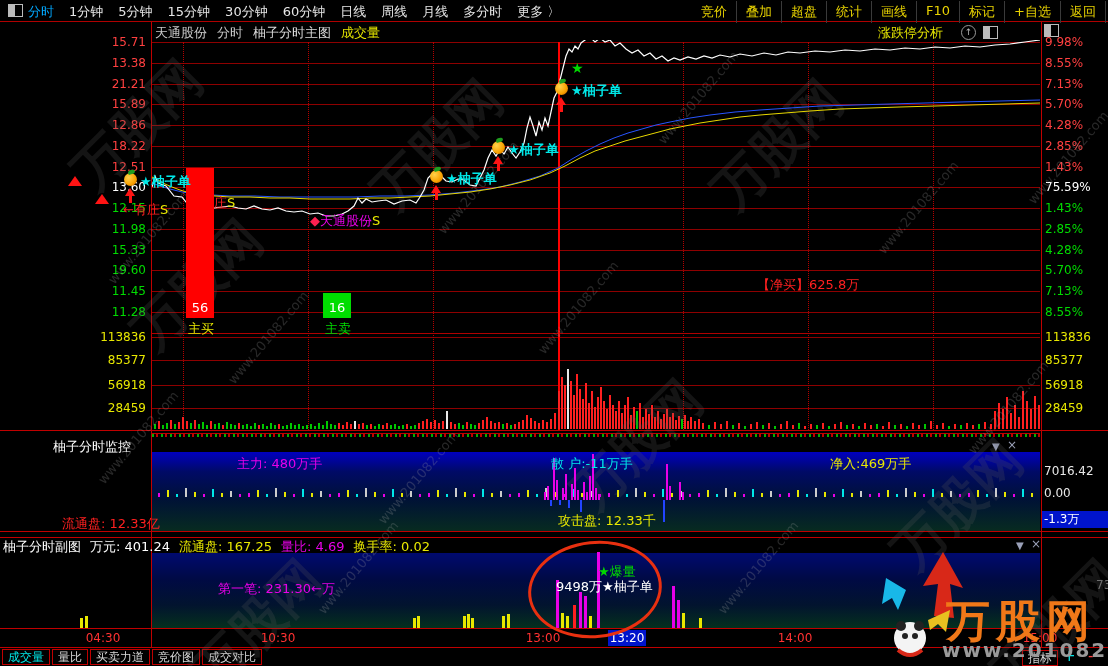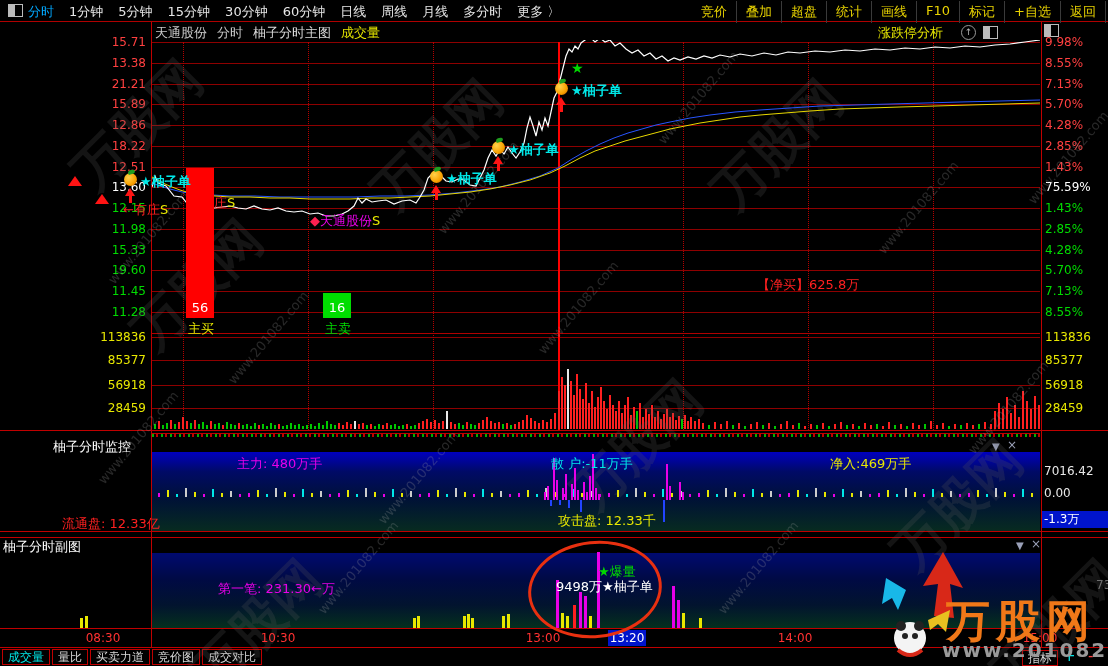--- a/index.html
+++ b/index.html
@@ -519,20 +519,26 @@
   <div class="abs" style="left:551px;top:455px;color:#00e8e8;font-size:13px;z-index:5;">散 户:-11万手</div>
   <div class="abs" style="left:830px;top:455px;color:#e8e800;font-size:13px;z-index:5;">净入:469万手</div>
   <div class="abs" style="left:558px;top:512px;color:#e8e800;font-size:13px;z-index:5;">攻击盘: 12.33千</div>
   <div class="abs" style="left:62px;top:515px;color:#ff2020;font-size:13px;z-index:5;">流通盘: 12.33亿</div>
   <div class="abs" style="left:1044px;top:464px;color:#e8e8e8;">7016.42</div>
   <div class="abs" style="left:1044px;top:486px;color:#e8e8e8;">0.00</div>
   <div class="abs" style="left:1042px;top:511px;width:64px;height:17px;background:#0014cc;color:#fff;padding-left:2px;line-height:17px;">-1.3万</div>
 
   <div class="abs" style="left:3px;top:538px;display:flex;column-gap:9px;font-size:13px;">
     <span style="color:#fff;">柚子分时副图</span>
+    <span id="sub-stats" style="display:flex;column-gap:9px;">
+        <span style="color: rgb(255, 255, 255);">万元: 401.24</span>
+        <span style="color: rgb(232, 232, 0);">流通盘: 167.25</span>
+        <span style="color: rgb(232, 0, 232);">量比: 4.69</span>
+        <span style="color: rgb(232, 232, 0);">换手率: 0.02</span>
+      </span>
   </div>
   <span class="ctl" style="left:1016px;top:541px;">▼</span>
   <span class="ctl" style="left:1031px;top:539px;font-size:12px;">×</span>
 
   <div class="pane" style="left:152px;top:553px;width:888px;height:75px;background:linear-gradient(180deg,#000a70 0%,#000a44 35%,#02142e 70%,#05301e 100%);"></div>
   <div id="sub-layer">
       <div class="abs" style="left: 80px; top: 618px; width: 3px; height: 10px; background: rgb(232, 232, 0); z-index: 4;"></div>
       <div class="abs" style="left: 85px; top: 616px; width: 3px; height: 12px; background: rgb(232, 232, 0); z-index: 4;"></div>
       <div class="abs" style="left: 413px; top: 618px; width: 3px; height: 10px; background: rgb(232, 232, 0); z-index: 4;"></div>
       <div class="abs" style="left: 417px; top: 616px; width: 3px; height: 12px; background: rgb(232, 232, 0); z-index: 4;"></div>
@@ -555,21 +561,21 @@
       <div class="abs" style="left: 699px; top: 618px; width: 3px; height: 10px; background: rgb(232, 232, 0); z-index: 4;"></div>
     </div>
   <div class="abs" style="left:218px;top:580px;color:#e800e8;font-size:13px;z-index:5;">第一笔: 231.30←万</div>
   <div class="abs" style="left:598px;top:563px;color:#00d800;font-size:13px;z-index:6;">★爆量</div>
   <div class="abs" style="left:556px;top:578px;color:#fff;font-size:13px;z-index:6;">9498万★柚子单</div>
   <div class="abs" style="left:528px;top:541px;width:128px;height:91px;border:3px solid #e83010;border-radius:50%;transform:rotate(-6deg);z-index:7;"></div>
   <div class="abs" style="left:1096px;top:578px;color:#737373;">7367.74</div>
 
   <div class="hline" style="left:0;top:628px;width:1108px;background:#c00000;"></div>
   <div id="time-axis">
-      <div class="abs" style="left: 85px; top: 631px; width: 36px; text-align: center; color: rgb(255, 50, 50); z-index: 2;">08:30</div>
+      <div class="abs" style="left: 85px; top: 631px; width: 36px; text-align: center; color: rgb(255, 50, 50); z-index: 2;">04:30</div>
       <div class="abs" style="left: 260px; top: 631px; width: 36px; text-align: center; color: rgb(255, 50, 50); z-index: 2;">10:30</div>
       <div class="abs" style="left: 525px; top: 631px; width: 36px; text-align: center; color: rgb(255, 50, 50); z-index: 2;">13:00</div>
       <div class="abs" style="left: 608px; top: 630px; width: 38px; height: 16px; background: rgb(0, 20, 204); color: rgb(255, 255, 255); text-align: center; line-height: 16px; z-index: 5;">13:20</div>
       <div class="abs" style="left: 777px; top: 631px; width: 36px; text-align: center; color: rgb(255, 50, 50); z-index: 2;">14:00</div>
       <div class="abs" style="left: 1022px; top: 631px; width: 36px; text-align: center; color: rgb(255, 50, 50); z-index: 2;">15:00</div>
     </div>
   <div class="hline" style="left:0;top:647px;width:1108px;background:#c00000;"></div>
 
   <div id="status-tabs" class="abs" style="left:2px;top:649px;display:flex;column-gap:2px;">
       <div class="tab" style="color: rgb(0, 232, 232);">成交量</div>

